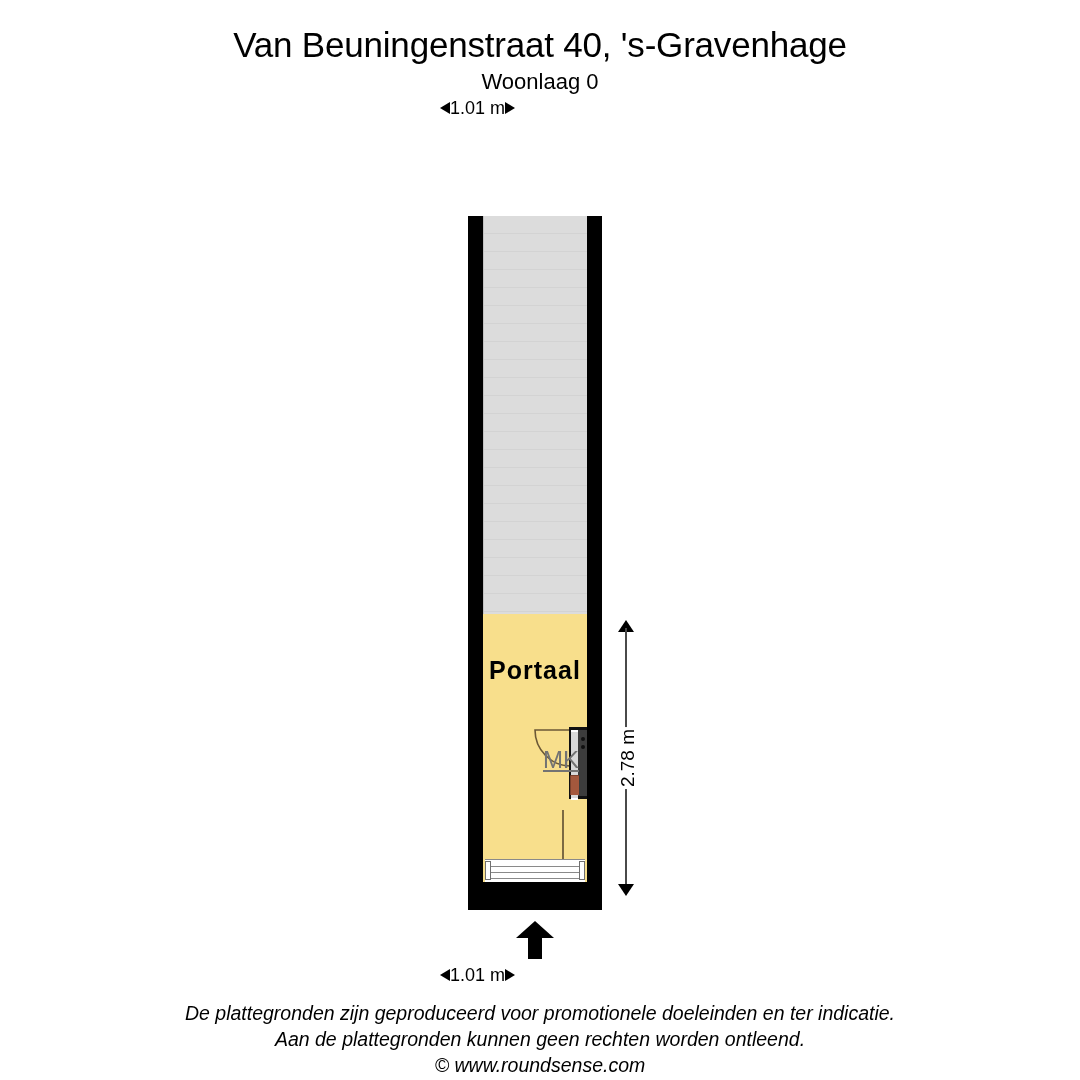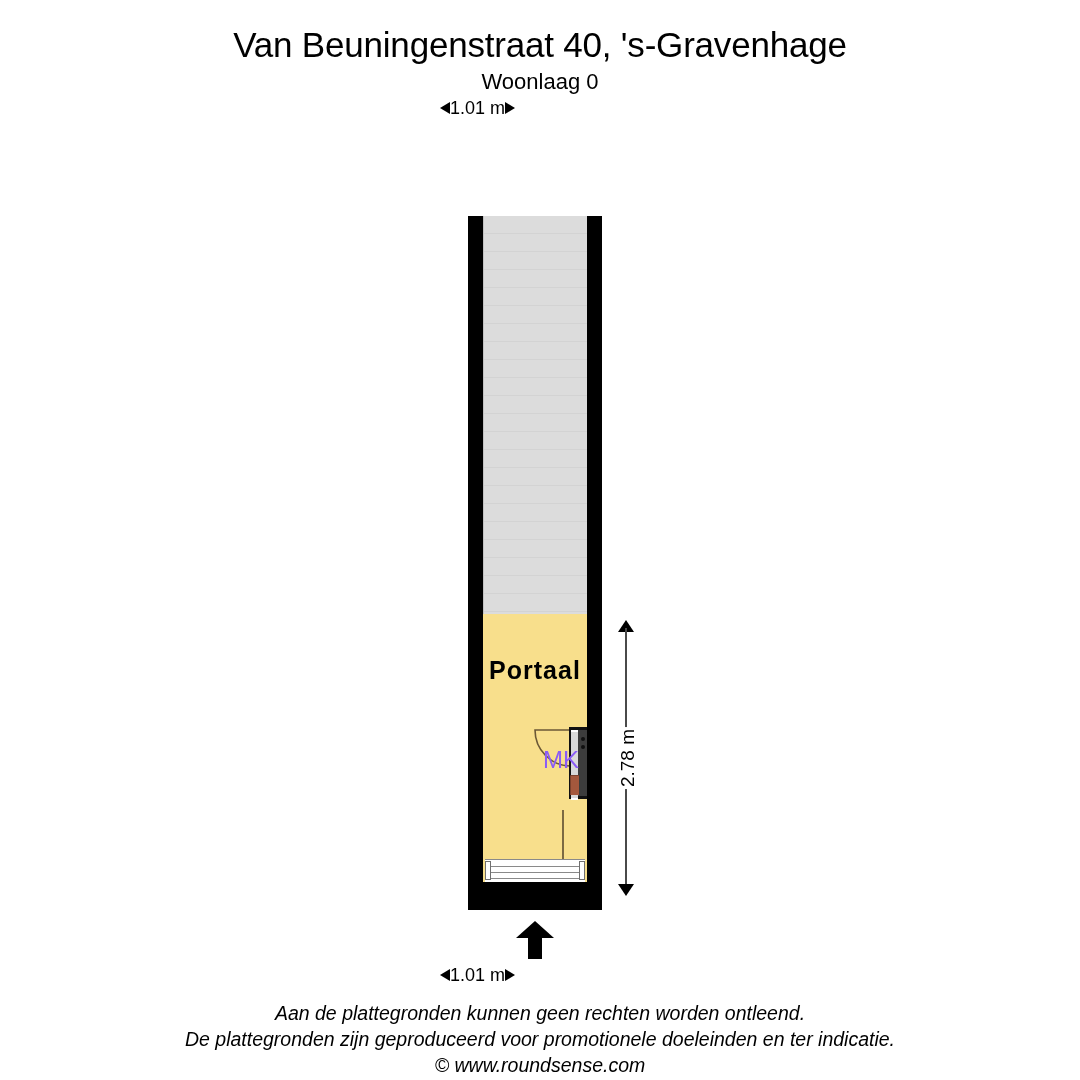--- a/index.html
+++ b/index.html
@@ -252,23 +252,24 @@
   }
 
   #mk-label {
     position: absolute;
     left: 60px;
     top: 530px;
     width: 60px;
     text-align: left;
     font-size: 24px;
     font-weight: 400;
-    color: #8b5cf6;
+    color: #737373;
     z-index: 8;
     white-space: nowrap;
+    text-decoration: underline;
   }
 
   
   #entrance-door {
     position: absolute;
     left: 2px;
     bottom: 0px;
     width: 100px;
     height: 22px;
     background: #ffffff;
@@ -404,16 +405,16 @@
   <div class="shaft"></div>
 </div>
 
 <div id="dim-bottom" class="dim-h">
   <span class="arrow-left"></span>
   <span>1.01 m</span>
   <span class="arrow-right"></span>
 </div>
 
 <div id="footer">
+  <div>De plattegronden zijn geproduceerd voor promotionele doeleinden en ter indicatie.</div>
   <div>Aan de plattegronden kunnen geen rechten worden ontleend.</div>
-  <div>De plattegronden zijn geproduceerd voor promotionele doeleinden en ter indicatie.</div>
   <div>© www.roundsense.com</div>
 </div>
 
 </body></html>

